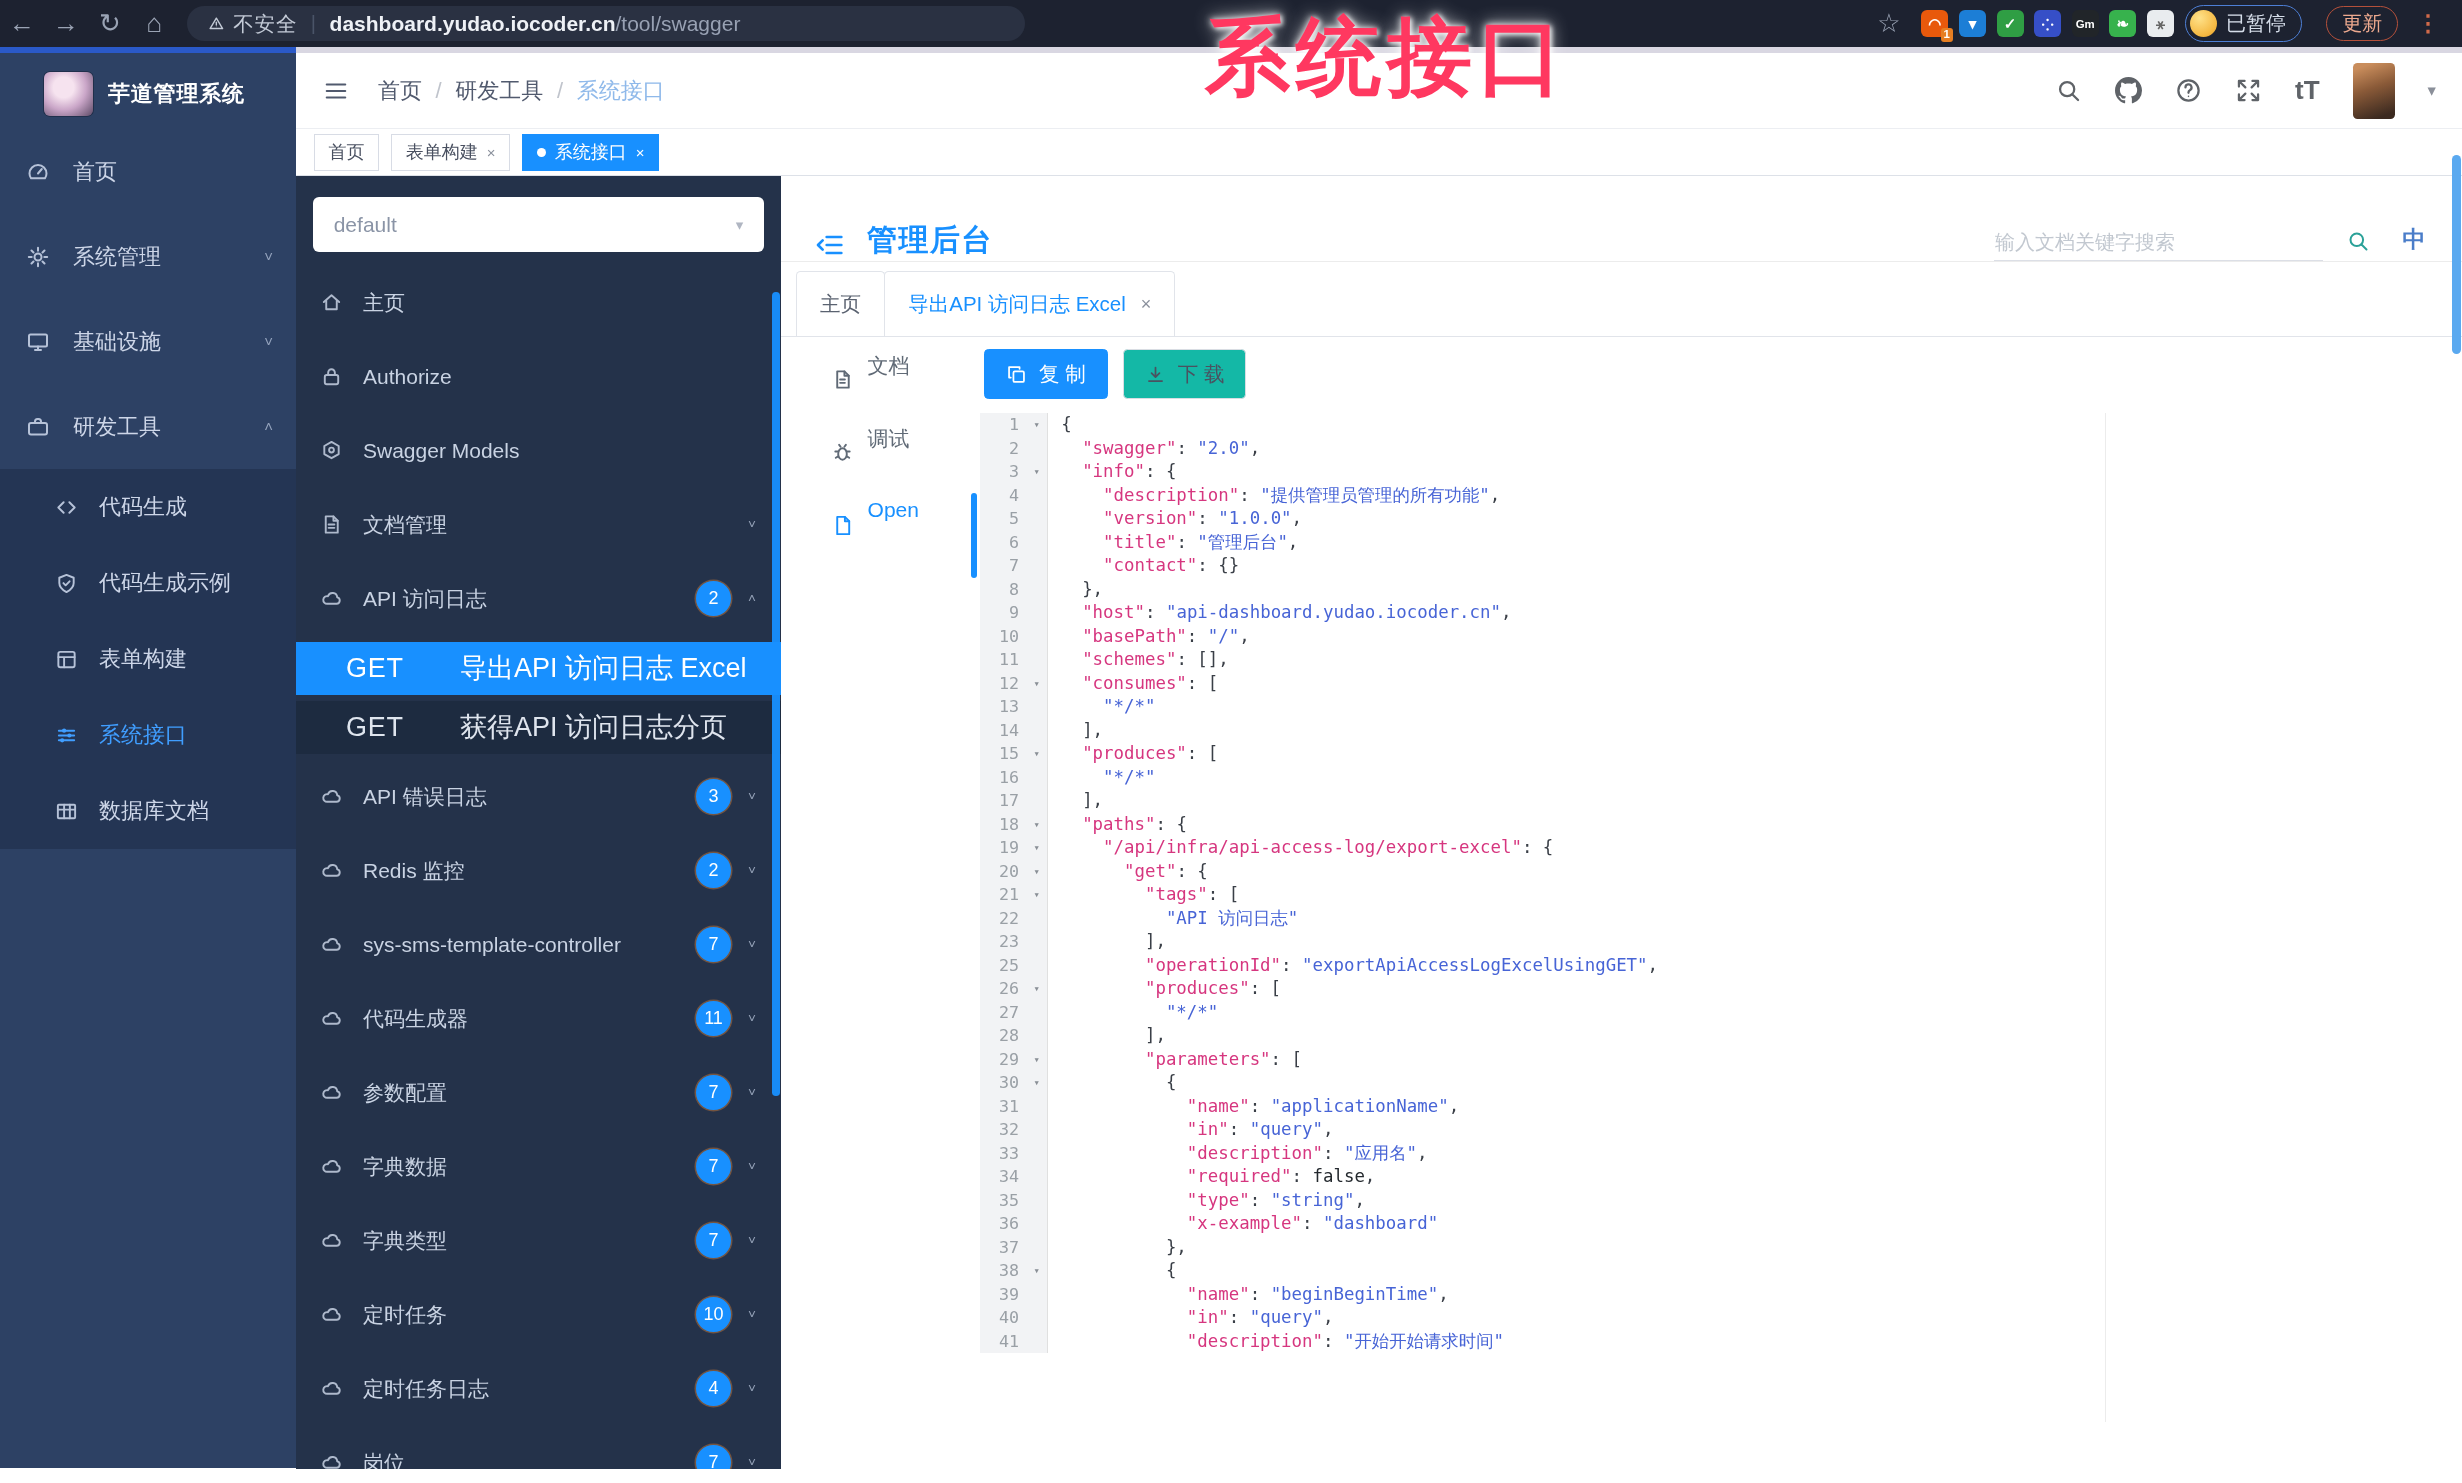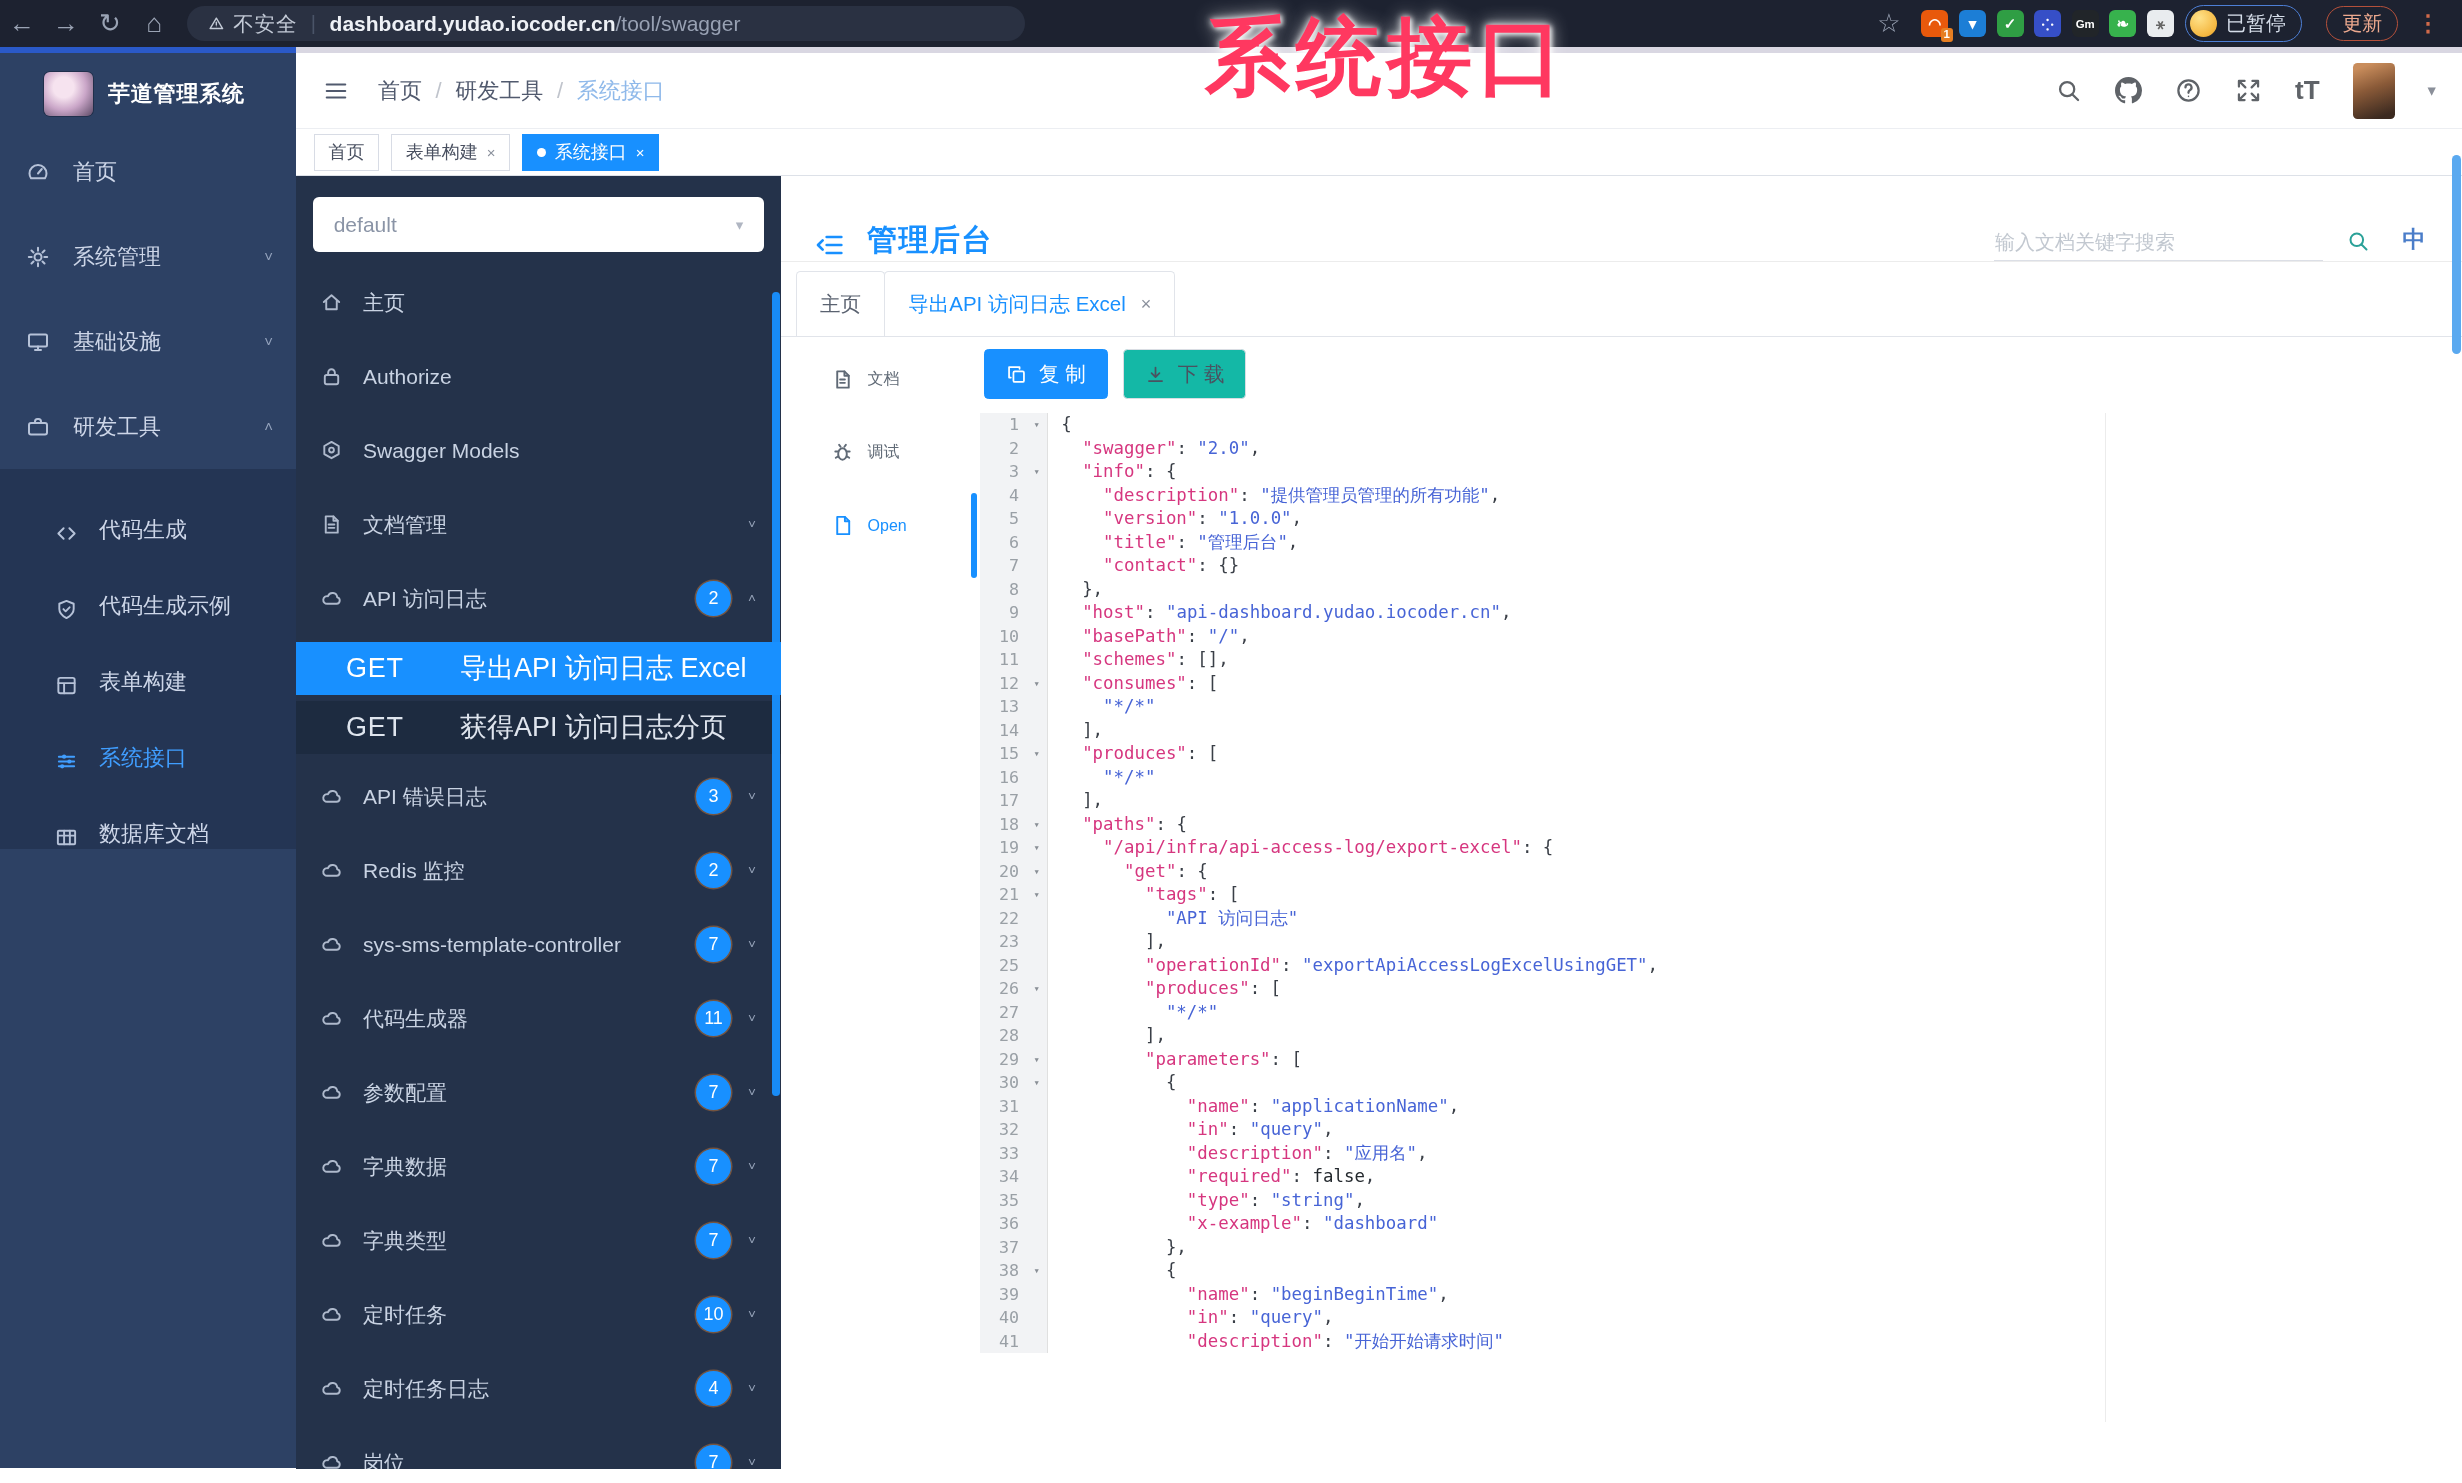--- a/index.html
+++ b/index.html
@@ -38,21 +38,21 @@
   #logo-row{height:67px;display:flex;align-items:center;padding:7.6px 15px 0 44px;text-align:right;}
   #logo-img{width:49px;height:44px;border-radius:6px;background:
     radial-gradient(circle at 40% 35%,#f6e3ef 25%,#caa6c8 55%,#5d4a66);box-shadow:0 0 0 0.8px #1d2b44;}
   #logo-title{font-size:22px;font-weight:bold;color:#ffffff;margin-left:15px;letter-spacing:0.8px;}
   .menu{margin-top:1.5px;}
   .menu-item{height:85px;display:flex;align-items:center;padding:0 23px 0 26px;font-size:22px;color:#cdd6e8;cursor:pointer;}
   .menu-item .ic{font-size:24px;color:#b6c2d8;margin-right:23px;}
   .menu-item .lbl{flex:1;}
   .menu-item .chev{font-size:15px;color:#94a3bd;}
   #app-submenu{background:#243554;}
-  .sub-item{height:76px;display:flex;align-items:flex-end;padding:0 23px 0 55px;font-size:22px;color:#cdd6e8;cursor:pointer;}
+  .sub-item{height:76px;display:flex;align-items:center;padding:0 23px 0 55px;font-size:22px;color:#cdd6e8;cursor:pointer;}
   .sub-item .ic{font-size:23px;color:#b6c2d8;margin-right:21px;}
   .sub-item.active,.sub-item.active .ic{color:#409eff;}
 
   
   #app-header{left:296px;top:53px;width:2167px;height:76px;background:#fff;border-bottom:0.8px solid #eceef2;
     display:flex;align-items:center;padding:0 27px;box-sizing:border-box;}
   #hamburger{font-size:26px;color:#515a6e;}
   #breadcrumb{display:flex;align-items:center;margin-left:29px;font-size:22px;color:#515a6e;}
   #breadcrumb .bsep{color:#c0c4cc;margin:0 13.6px;}
   #breadcrumb .crumb-last{color:#8fb9ea;}
@@ -104,22 +104,22 @@
   #lang-icon{font-size:23px;color:#4a7dc9;margin:0 4.5px 6px 33px;font-weight:bold;}
 
   #doc-tabs{position:absolute;left:0;top:87px;width:100%;height:74px;border-bottom:0.8px solid #e1e4ea;
     display:flex;align-items:flex-end;padding-left:15px;box-sizing:border-box;}
   .doc-tab{height:64px;border:0.8px solid #e1e4ea;border-bottom:none;border-radius:4.5px 4.5px 0 0;background:#fff;
     display:flex;align-items:center;padding:0 23px;font-size:20.5px;color:#5a6270;cursor:pointer;margin-right:-0.8px;}
   .doc-tab.active{color:#1890ff;}
   .doc-tab .x{margin-left:15px;color:#8a909c;font-size:18px;}
 
   #rail{position:absolute;left:0;top:176px;width:196px;}
-  .rail-item{display:flex;align-items:center;gap:13.6px;padding-left:50px;height:55px;margin-bottom:18px;
-    font-size:16px;color:#606a76;cursor:pointer;}
+  .rail-item{display:flex;gap:13.6px;padding-left:50px;height:55px;margin-bottom:18px;
+    font-size:21px;color:#606a76;cursor:pointer;}
   .rail-item .ic{font-size:23px;}
   .rail-item.active{color:#1890ff;}
   #rail-indicator{position:absolute;left:190px;top:317px;width:6px;height:85px;border-radius:3px;background:#1890ff;}
 
   #toolbar{position:absolute;left:203px;top:173px;display:flex;gap:15px;}
   .btn{height:50px;border-radius:4.5px;display:flex;align-items:center;gap:12px;padding:0 21px;
     font-size:20.5px;cursor:pointer;box-sizing:border-box;}
   .btn .ic{font-size:21px;}
   .btn-primary{background:#1890ff;color:#fff;border:0.8px solid #1890ff;}
   .btn-default{background:#14b8a6;color:#4a5260;border:0.8px solid #d9dde3;}

